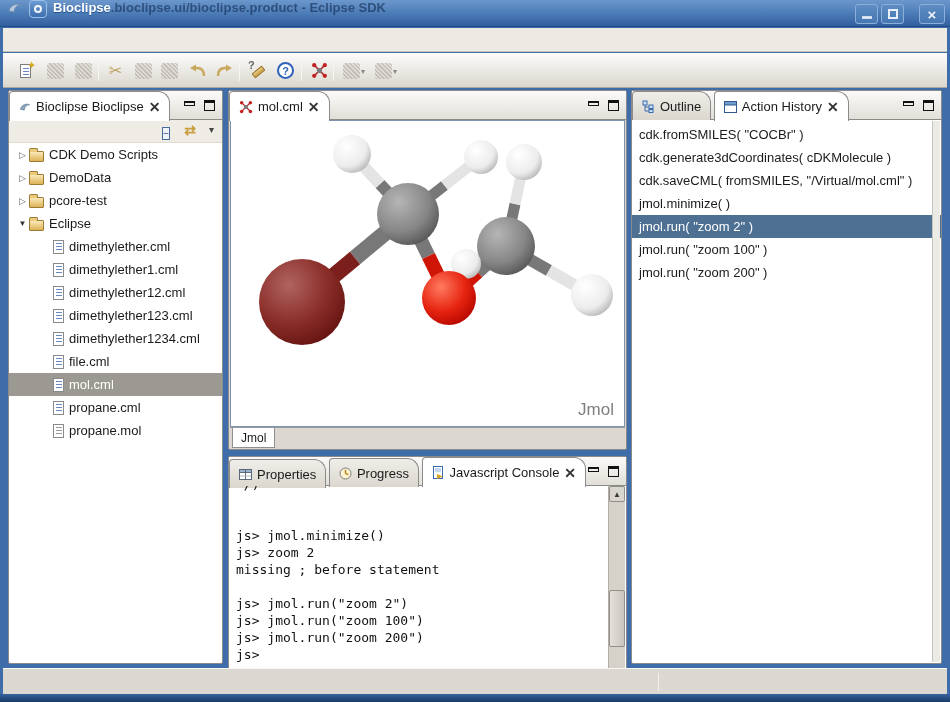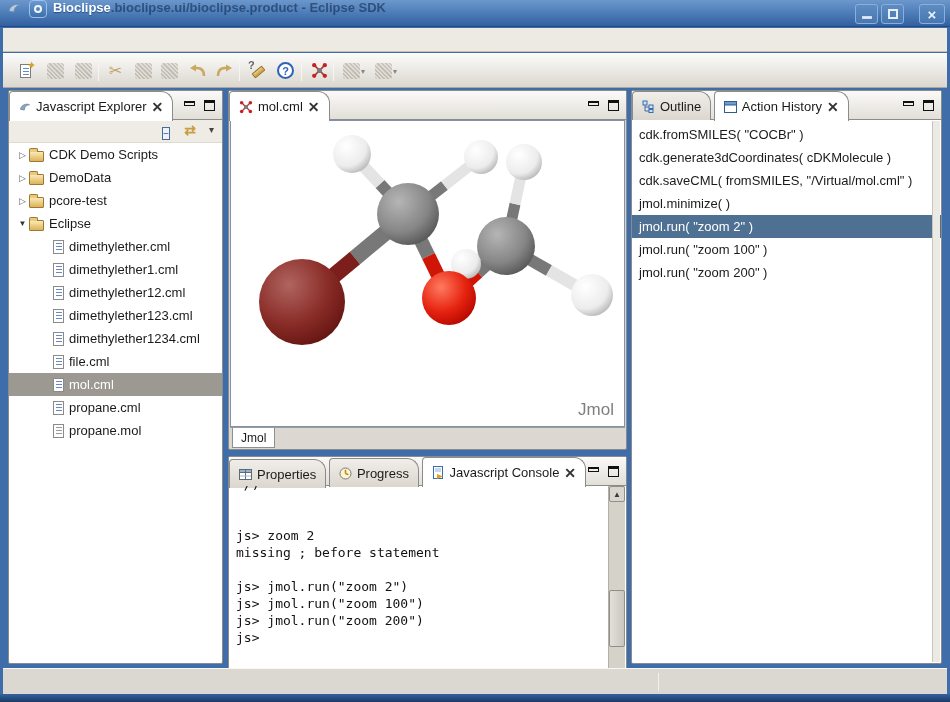--- a/index.html
+++ b/index.html
@@ -234,21 +234,21 @@
       <span>Default</span>
     </span>
   </div>
 
   <div class="view" style="left:8px;top:90px;width:215px;height:574px;">
     <div class="vhead">
       <span class="tab active">
         <svg width="12" height="12" viewBox="0 0 16 16">
           <path d="M2 11 C3 5 10 3 14 5 C10 5 7 8 7 12 Z" fill="#8fa6bf" stroke="#5f7a99" stroke-width="1"></path>
         </svg>
-        <span>Javascript Explorer</span>
+        <span>Bioclipse Bioclipse</span>
         <span class="tab-close">✕</span>
       </span>
       <span class="mmx">
         <span class="ic-minr"></span>
         <span class="ic-maxr"></span>
       </span>
     </div>
     <div class="ex-toolbar">
       <span class="abs" style="right:52px;top:5px">
         <span class="collapse-ico">−</span>
@@ -439,20 +439,21 @@
       <span class="mmx">
         <span class="ic-minr"></span>
         <span class="ic-maxr"></span>
       </span>
     </div>
     <div class="con-body">
       <div style="margin-top:-10px">
         <div class="cline"> /)</div>
         <div class="cline"></div>
         <div class="cline"></div>
+        <div class="cline">js&gt; jmol.minimize()</div>
         <div class="cline">js&gt; zoom 2</div>
         <div class="cline">missing ; before statement</div>
         <div class="cline"></div>
         <div class="cline">js&gt; jmol.run("zoom 2")</div>
         <div class="cline">js&gt; jmol.run("zoom 100")</div>
         <div class="cline">js&gt; jmol.run("zoom 200")</div>
         <div class="cline">js&gt;</div>
       </div>
     </div>
     <div class="scroll">

